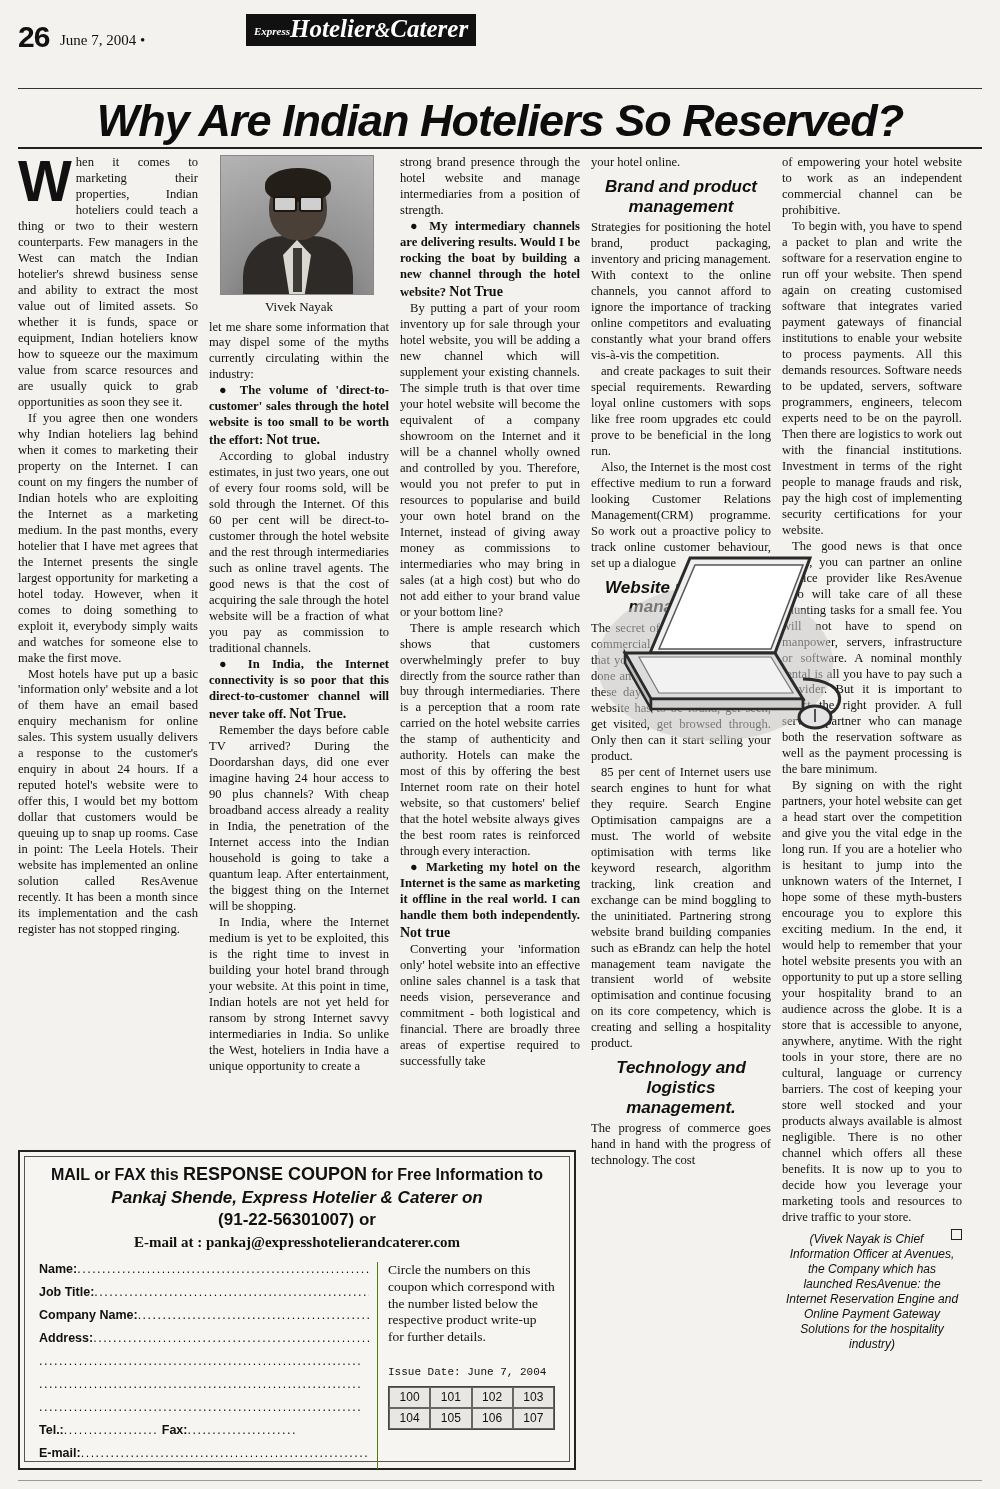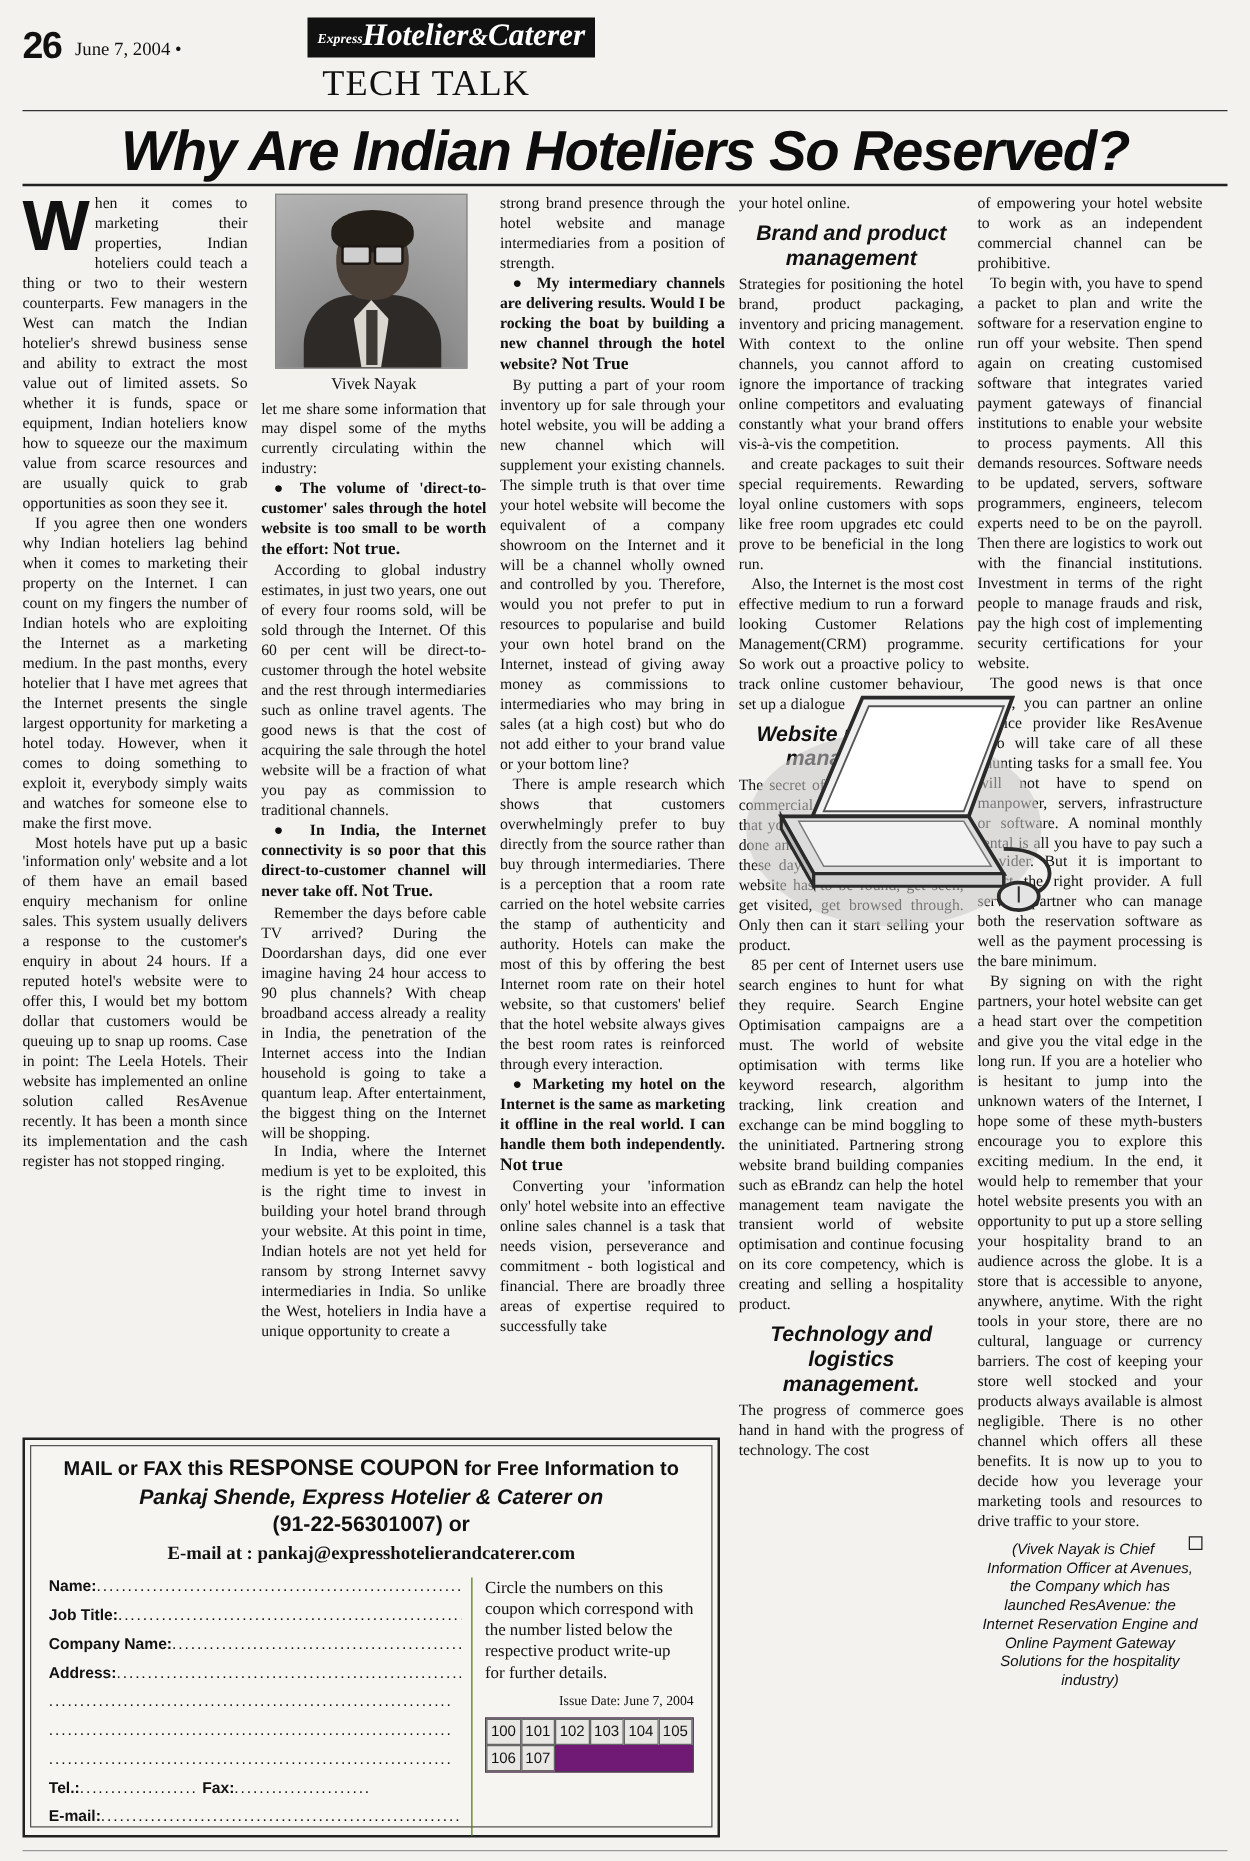--- a/index.html
+++ b/index.html
@@ -173,26 +173,26 @@
     display:flex;margin-top:10px;
   }
   .cform{width:330px;font-family:"Liberation Sans", sans-serif;font-size:12.5px;font-weight:bold;}
   .frow{margin-bottom:9px;white-space:nowrap;overflow:hidden;}
   .dots{font-weight:normal;letter-spacing:1.5px;}
   .cside{
     width:195px;margin-left:8px;
     border-left:1px solid #4d7c0f;padding-left:10px;
     font-family:"Liberation Serif", serif;font-size:13.5px;line-height:1.25;
   }
-  .issline{font-family:Liberation Serif, serif;font-size:11px;margin-top:8px;text-align:right;}
+  .issline{font-family:Liberation Mono, monospace;font-size:11px;margin-top:20px;text-align:left;}
   .numgrid{
     margin-top:6px;border:1px solid #444;display:grid;
-    grid-template-columns:repeat(6,1fr);
+    grid-template-columns:repeat(4,1fr);
     font-family:"Liberation Sans", sans-serif;font-size:12px;
-    background:#701a75;
+    background:#f97316;
   }
   .numgrid div{
     border:1px solid #666;text-align:center;padding:2px 0;background:#e8e7e4;
   }
   
   .credit{
     font-style:italic;font-size:12px;text-align:center;line-height:1.25;
     font-family:"Liberation Sans", sans-serif;
     margin-top:6px;
   }
@@ -215,21 +215,20 @@
 
 <div class="page">
 
   <div class="masthead">
     <div class="pagenum">26</div>
     <div class="issuedate">June 7, 2004 •</div>
     <div class="logo-wrap">
       <div class="logo">
         <span class="pre">Express</span><span>Hotelier</span><span class="amp">&amp;</span><span>Caterer</span>
       </div>
-      <div class="techtalk">TECH TALK</div>
     </div>
     <div class="rule-top"></div>
   </div>
 
   <div class="headline">Why Are Indian Hoteliers So Reserved?</div>
   <div class="rule-under"></div>
 
   <div class="cols">
 
     <div class="col">

